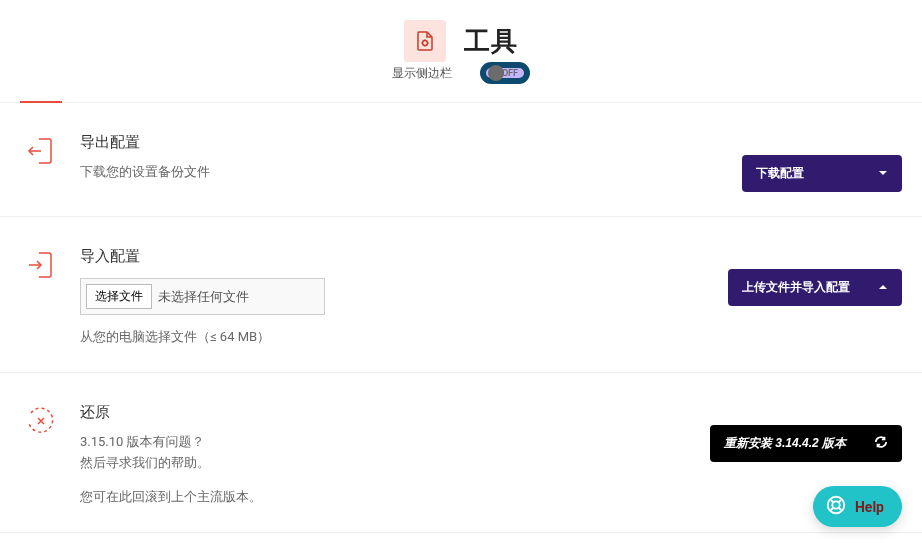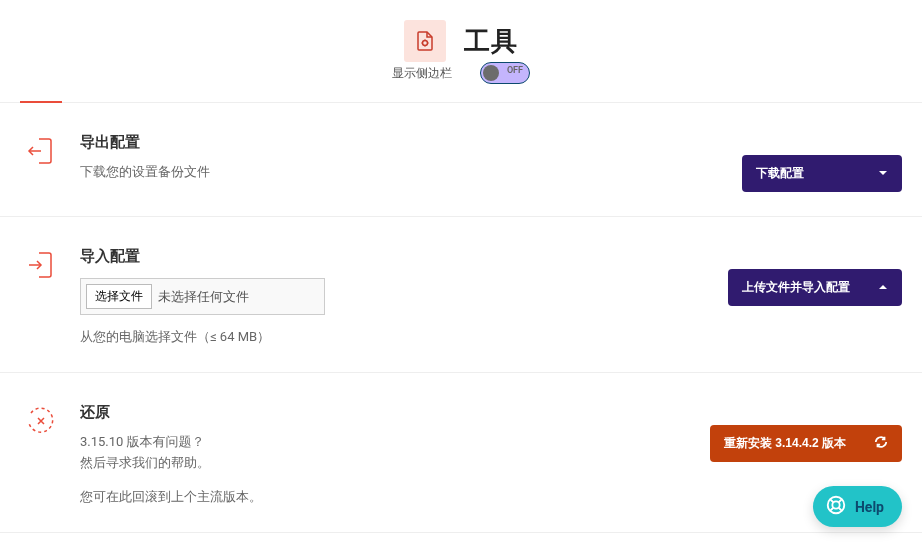--- a/index.html
+++ b/index.html
@@ -58,23 +58,24 @@
       align-items: center;
       gap: 28px;
     }
     .sidebar-label {
       font-size: 12px;
       color: #555;
     }
     .toggle {
       width: 50px;
       height: 22px;
-      border: 1px solid #0c4a6e;
+      border: 6px solid #0c4a6e;
       border-radius: 11px;
       display: flex;
+      align-items: center;
       padding: 2px;
       cursor: pointer;
       position: relative;
       background: #c4b5fd;
     }
     .toggle-knob {
       width: 16px;
       height: 16px;
       background: #6c6c6c;
       border-radius: 50%;
@@ -115,21 +116,21 @@
       height: 32px;
       stroke: #ea4c3a;
       stroke-width: 1.5;
       fill: none;
     }
     .section-body {
       flex: 1;
     }
     .section-title {
       font-size: 15px;
-      font-weight: 700;
+      font-weight: 400;
       color: #333;
       margin-bottom: 10px;
     }
     .section-desc {
       font-size: 13px;
       color: #666;
       line-height: 1.6;
     }
     .section-action {
       flex-shrink: 0;
@@ -148,21 +149,22 @@
       cursor: pointer;
       border: none;
       min-width: 160px;
       color: #fff;
       gap: 28px;
     }
     .btn-purple {
       background: #301b6f;
     }
     .btn-red {
-      background: #c2410c;
+      background: #000000;
+      font-style: italic;
     }
     .btn-chevron {
       display: inline-block;
     }
     .btn-chevron svg {
       width: 10px;
       height: 10px;
       fill: #fff;
     }
     .btn-refresh svg {
@@ -192,21 +194,21 @@
     .file-status {
       font-size: 13px;
       color: #555;
       padding-right: 70px;
     }
     .help-widget {
       position: absolute;
       bottom: 16px;
       right: 20px;
       background: #22c3c8;
-      color: #0c4a6e;
+      color: #7f1d1d;
       border-radius: 28px;
       padding: 8px 18px 8px 12px;
       display: flex;
       align-items: center;
       gap: 8px;
       font-weight: 700;
       font-size: 14px;
       box-shadow: 0 4px 12px rgba(0,0,0,0.15);
       cursor: pointer;
     }

